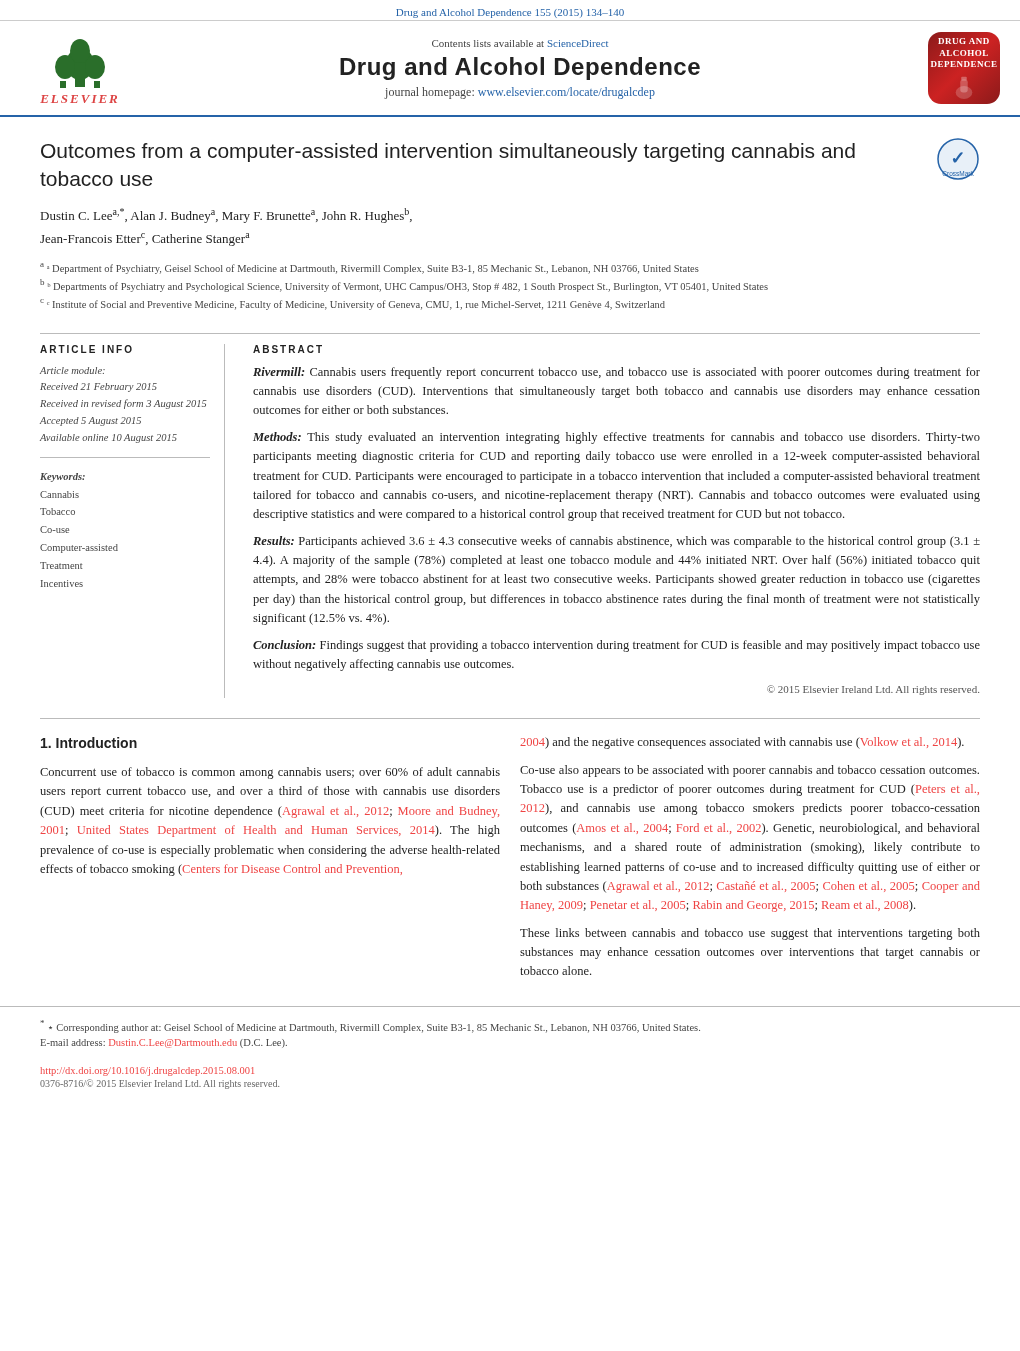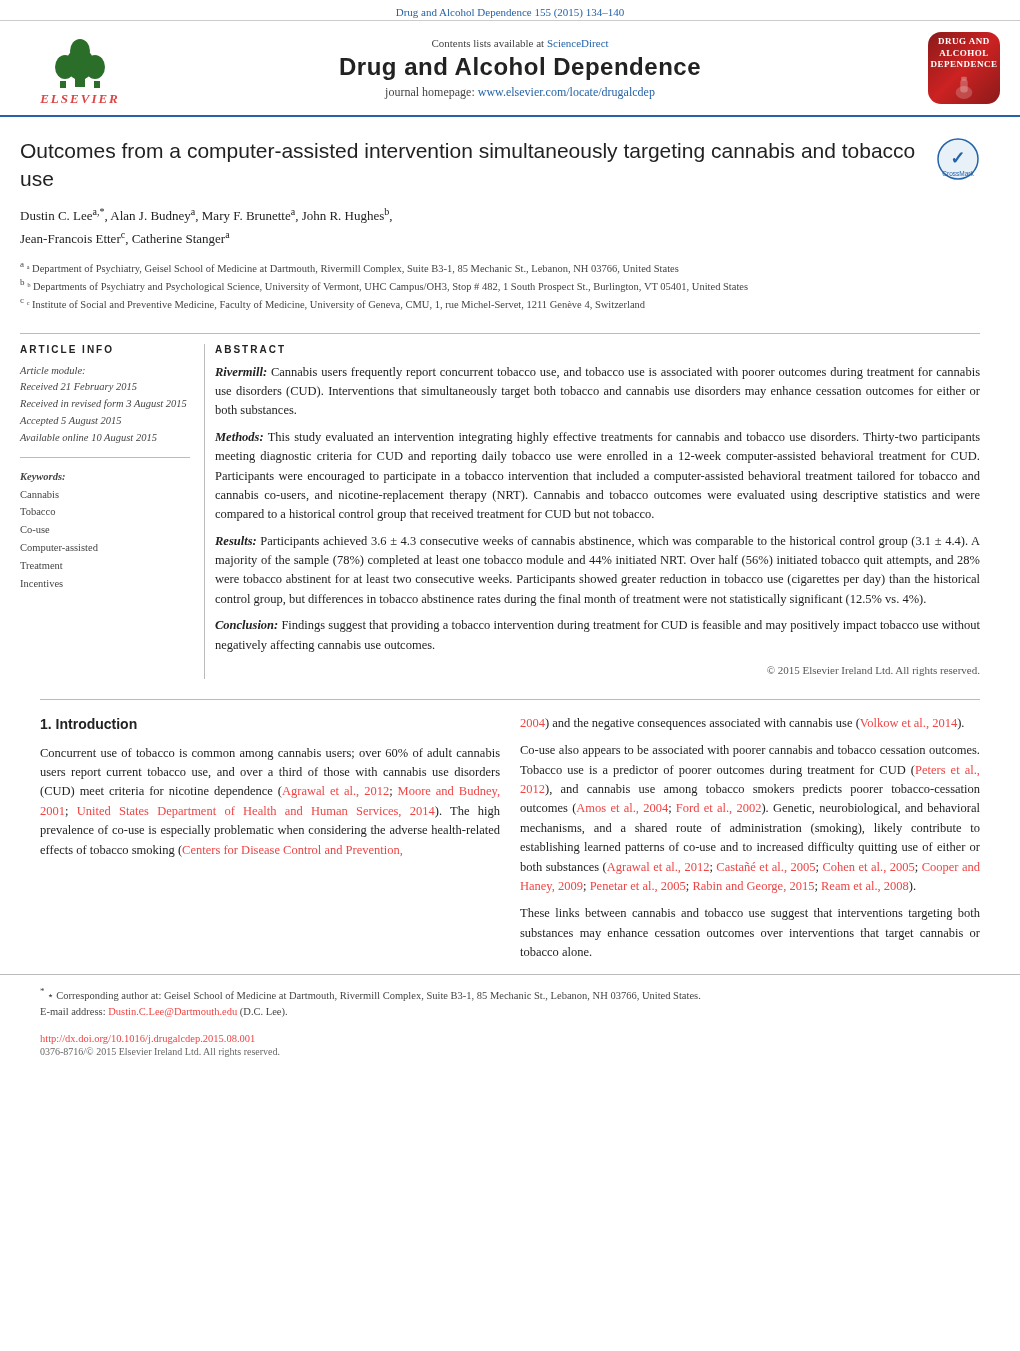--- a/index.html
+++ b/index.html
@@ -104,21 +104,21 @@
       padding: 4px;
     }
     .journal-badge .badge-title {
       font-size: 9px;
       font-weight: bold;
       letter-spacing: 0.5px;
     }
 
     
     .article-outer {
-      padding: 20px 40px 10px 20px;
+      padding: 20px 40px 10px 40px;
     }
 
     .article-title-section {
       display: flex;
       align-items: flex-start;
       margin-bottom: 8px;
     }
     .article-title-text {
       flex: 1;
     }
@@ -157,21 +157,21 @@
 
     .divider-line {
       border: none;
       border-top: 1px solid #bbb;
       margin: 10px 0;
     }
 
     
     .two-col {
       display: flex;
-      gap: 10px;
+      gap: 28px;
       margin-bottom: 10px;
     }
     .col-left {
       width: 185px;
       flex-shrink: 0;
       border-right: 1px solid #bbb;
       padding-right: 14px;
     }
     .col-right {
       flex: 1;
@@ -254,21 +254,21 @@
       color: #ef4444;
       text-decoration: none;
     }
 
     
     .footnote-area {
       padding: 10px 40px 8px 40px;
       font-size: 10.5px;
       color: #444;
       border-top: 1px solid #bbb;
-      margin-top: 4px;
+      margin-top: 16px;
       line-height: 1.5;
     }
     .footnote-area sup {
       font-size: 9px;
     }
     .doi-line {
       padding: 6px 40px 0 40px;
       font-size: 10.5px;
       color: #2563a8;
     }

